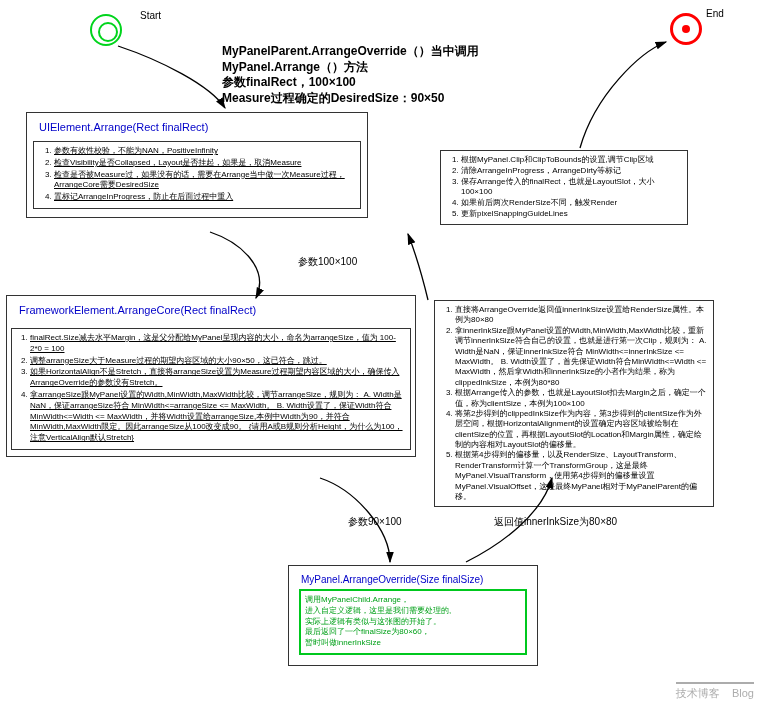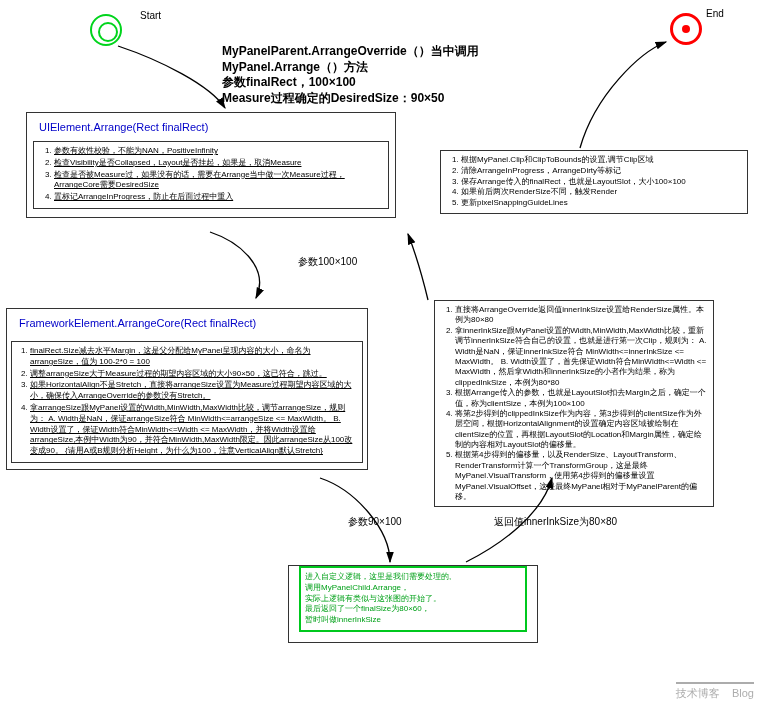--- a/index.html
+++ b/index.html
@@ -31,43 +31,43 @@
 <div class="end-circle"></div>
 <div class="label" style="top:8px; left:706px">End</div>
 
 <div class="note" style="top:44px; left:222px">
   <div>MyPanelParent.ArrangeOverride（）当中调用</div>
   <div>MyPanel.Arrange（）方法</div>
   <div>参数finalRect，100×100</div>
   <div>Measure过程确定的DesiredSize：90×50</div>
 </div>
 
-<div class="box" style="top:112px; left:26px; width:370px">
+<div class="box" style="top:112px; left:26px; width:342px">
   <div class="title">UIElement.Arrange(Rect finalRect)</div>
   <div class="sub">
     <ol>
       <li>参数有效性校验，不能为NAN，PositiveInfinity</li>
       <li>检查Visibility是否Collapsed，Layout是否挂起，如果是，取消Measure</li>
       <li>检查是否被Measure过，如果没有的话，需要在Arrange当中做一次Measure过程，ArrangeCore需要DesiredSize</li>
       <li>置标记ArrangeInProgress，防止在后面过程中重入</li>
     </ol>
   </div>
 </div>
 
-<div class="box" style="top:150px; left:440px; width:308px; border:1px solid #333; padding:4px 6px; font-size:8px; line-height:1.35">
+<div class="box" style="top:150px; left:440px; width:248px; border:1px solid #333; padding:4px 6px; font-size:8px; line-height:1.35">
   <ol style="margin:0; padding-left:14px">
     <li>根据MyPanel.Clip和ClipToBounds的设置,调节Clip区域</li>
     <li>清除ArrangeInProgress，ArrangeDirty等标记</li>
     <li>保存Arrange传入的finalRect，也就是LayoutSlot，大小100×100</li>
     <li>如果前后两次RenderSize不同，触发Render</li>
     <li>更新pixelSnappingGuideLines</li>
   </ol>
 </div>
 
-<div class="box" style="top:308px; left:6px; width:362px">
+<div class="box" style="top:295px; left:6px; width:410px">
   <div class="title">FrameworkElement.ArrangeCore(Rect finalRect)</div>
   <div class="sub" style="margin:8px 4px 6px; padding:4px">
     <ol>
       <li>finalRect.Size减去水平Margin，这是父分配给MyPanel呈现内容的大小，命名为arrangeSize，值为 100-2*0 = 100</li>
       <li>调整arrangeSize大于Measure过程的期望内容区域的大小90×50，这已符合，跳过。</li>
       <li>如果HorizontalAlign不是Stretch，直接将arrangeSize设置为Measure过程期望内容区域的大小，确保传入ArrangeOverride的参数没有Stretch。</li>
       <li>拿arrangeSize跟MyPanel设置的Width,MinWidth,MaxWidth比较，调节arrangeSize，规则为： A. Width是NaN，保证arrangeSize符合 MinWidth&lt;=arrangeSize &lt;= MaxWidth。 B. Width设置了，保证Width符合MinWidth&lt;=Width &lt;= MaxWidth，并将Width设置给arrangeSize,本例中Width为90，并符合MinWidth,MaxWidth限定。因此arrangeSize从100改变成90。 {请用A或B规则分析Height，为什么为100，注意VerticalAlign默认Stretch}</li>
     </ol>
   </div>
 </div>
@@ -76,23 +76,24 @@
   <ol style="margin:0; padding-left:14px">
     <li>直接将ArrangeOverride返回值innerInkSize设置给RenderSize属性。本例为80×80</li>
     <li>拿innerInkSize跟MyPanel设置的Width,MinWidth,MaxWidth比较，重新调节innerInkSize符合自己的设置，也就是进行第一次Clip，规则为： A. Width是NaN，保证innerInkSize符合 MinWidth&lt;=innerInkSize &lt;= MaxWidth。 B. Width设置了，首先保证Width符合MinWidth&lt;=Width &lt;= MaxWidth，然后拿Width和innerInkSize的小者作为结果，称为clippedInkSize，本例为80*80</li>
     <li>根据Arrange传入的参数，也就是LayoutSlot扣去Margin之后，确定一个值，称为clientSize，本例为100×100</li>
     <li>将第2步得到的clippedInkSize作为内容，第3步得到的clientSize作为外层空间，根据HorizontalAlignment的设置确定内容区域被绘制在clientSize的位置，再根据LayoutSlot的Location和Margin属性，确定绘制的内容相对LayoutSlot的偏移量。</li>
     <li>根据第4步得到的偏移量，以及RenderSize、LayoutTransform、RenderTransform计算一个TransformGroup，这是最终MyPanel.VisualTransform，使用第4步得到的偏移量设置MyPanel.VisualOffset，这是最终MyPanel相对于MyPanelParent的偏移。</li>
   </ol>
 </div>
 
 <div class="box" style="top:565px; left:288px; width:250px">
+  <div class="title" style="font-size:10px">MyPanel.ArrangeOverride(Size finalSize)</div>
   <div class="green-box">
+    <div>调用MyPanelChild.Arrange，</div>
     <div>进入自定义逻辑，这里是我们需要处理的,</div>
-    <div>调用MyPanelChild.Arrange，</div>
     <div>实际上逻辑有类似与这张图的开始了。</div>
     <div>最后返回了一个finalSize为80×60，</div>
     <div>暂时叫做innerInkSize</div>
   </div>
 </div>
 
 <div class="param" style="top:255px; left:298px">参数100×100</div>
 <div class="param" style="top:515px; left:348px">参数90×100</div>
 <div class="param" style="top:515px; left:494px">返回值innerInkSize为80×80</div>
 

